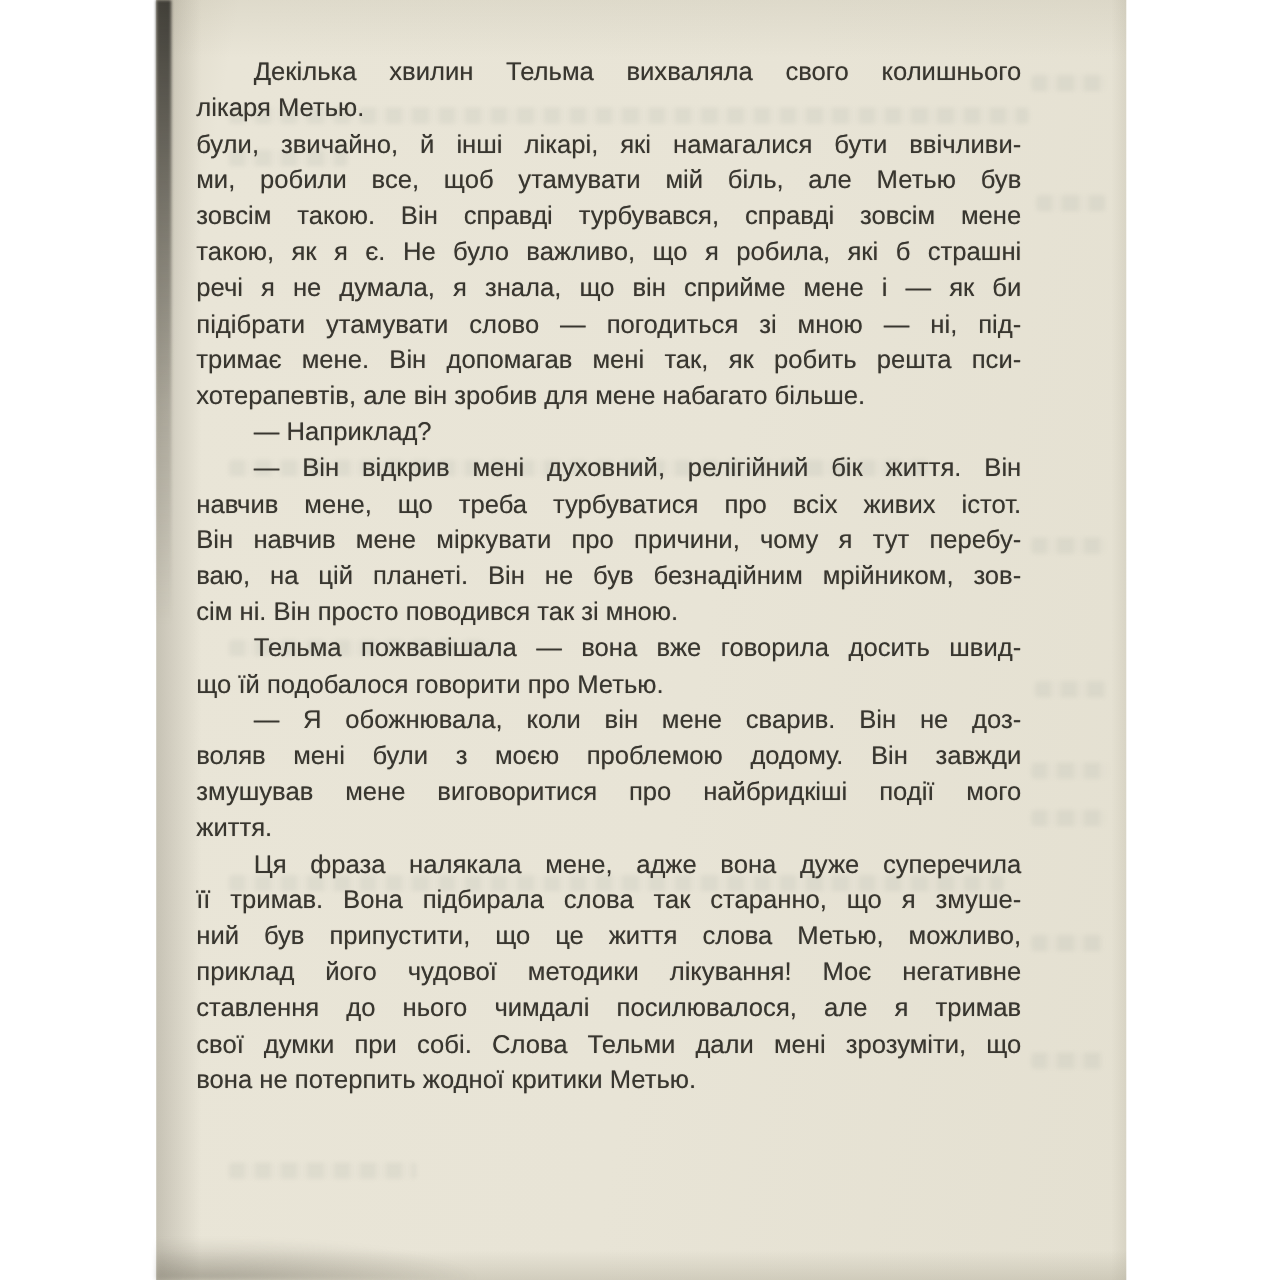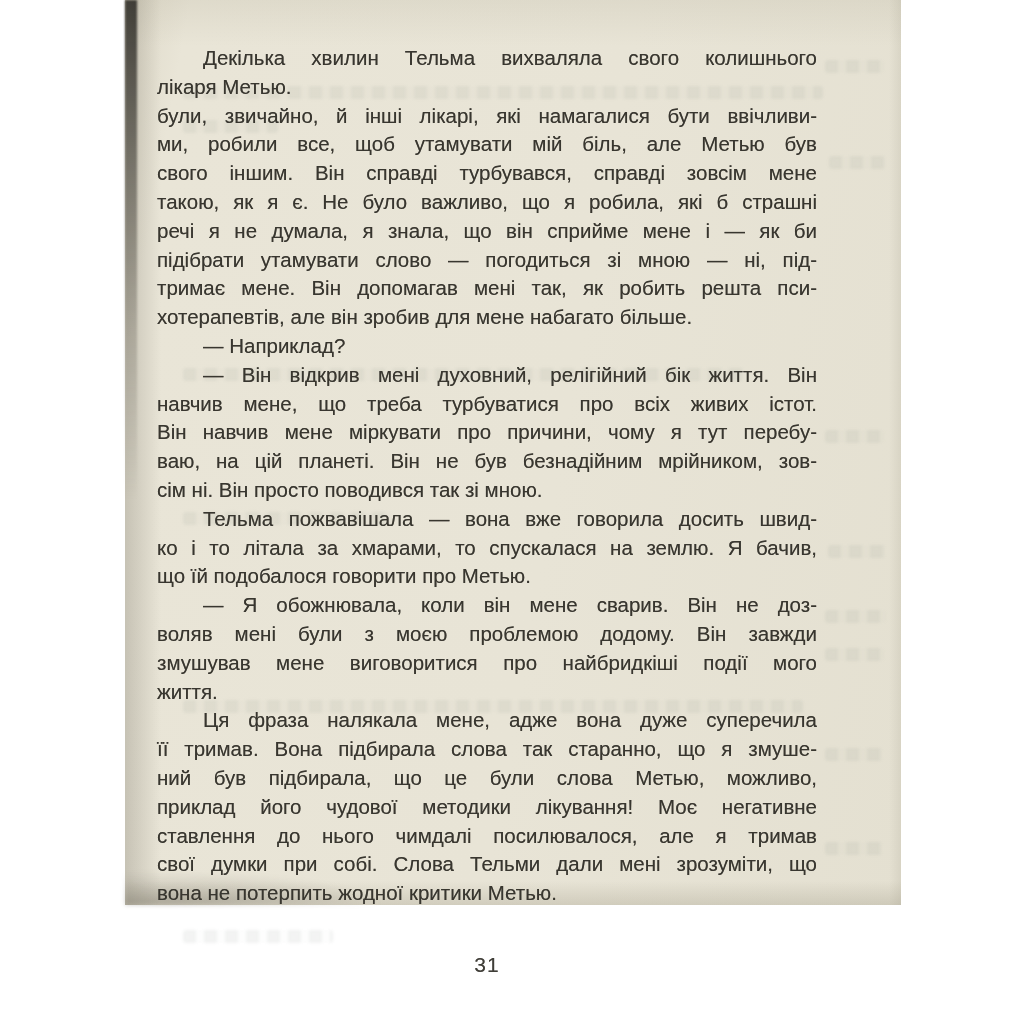--- a/index.html
+++ b/index.html
@@ -17,21 +17,21 @@
     width: 1024px;
     height: 1024px;
     background: #ffffff;
   }
   
   .scan-page {
     position: absolute;
     left: 125px;
     top: 0;
     width: 776px;
-    height: 905px;
+    height: 1024px;
     background-image:
       linear-gradient(to bottom, rgba(185,180,160,0.22), rgba(0,0,0,0) 46px),
       linear-gradient(to top, rgba(150,145,125,0.28), rgba(0,0,0,0) 24px),
       linear-gradient(100deg, #ddd8c8 0%, #e9e5d7 7%, #e8e4d6 55%, #e4e0d1 100%);
   }
   
   .gutter-dark {
     position: absolute;
     left: 0;
     top: 0;
@@ -139,43 +139,41 @@
     <div class="ghost" style="left:58px;  top:700px; width:620px;"></div>
     <div class="ghost" style="left:700px; top:748px; width:58px;"></div>
     <div class="ghost" style="left:700px; top:842px; width:58px;"></div>
     <div class="ghost" style="left:58px;  top:930px; width:150px;"></div>
 
     <div class="text-block">
         <div class="line indent"><span>Декілька хвилин Тельма вихваляла свого колишнього</span></div>
         <div class="line last"><span>лікаря Метью.</span></div>
         <div class="line"><span>були, звичайно, й інші лікарі, які намагалися бути ввічливи-</span></div>
         <div class="line"><span>ми, робили все, щоб утамувати мій біль, але Метью був</span></div>
-        <div class="line"><span>свого іншим. Він </span><span class="it">справді</span><span> турбувався, </span><span class="it">справді</span><span> зовсім мене</span></div>
+        <div class="line"><span>зовсім такою. Він </span><span class="it">справді</span><span> турбувався, </span><span class="it">справді</span><span> зовсім мене</span></div>
         <div class="line"><span>такою, як я є. Не було важливо, що я робила, які б страшні</span></div>
         <div class="line"><span>речі я не думала, я знала, що він сприйме мене і — як би</span></div>
         <div class="line"><span>підібрати утамувати слово — погодиться зі мною — ні, </span><span class="it">під-</span></div>
         <div class="line"><span class="it">тримає</span><span> мене. Він допомагав мені так, як робить решта пси-</span></div>
         <div class="line last"><span>хотерапевтів, але він зробив для мене набагато більше.</span></div>
         <div class="line indent last"><span>— Наприклад?</span></div>
         <div class="line indent"><span>— Він відкрив мені духовний, релігійний бік життя. Він</span></div>
         <div class="line"><span>навчив мене, що треба турбуватися про всіх живих істот.</span></div>
         <div class="line"><span>Він навчив мене міркувати про причини, чому я тут перебу-</span></div>
         <div class="line"><span>ваю, на цій планеті. Він не був безнадійним мрійником, зов-</span></div>
         <div class="line last"><span>сім ні. Він просто поводився так зі мною.</span></div>
         <div class="line indent"><span>Тельма пожвавішала — вона вже говорила досить швид-</span></div>
-        <div class="line"><span>ко і то літала за хмарами, то спускалася на землю. Я бачив,</span></div>
         <div class="line last"><span>що їй подобалося говорити про Метью.</span></div>
         <div class="line indent"><span>— Я обожнювала, коли він мене сварив. Він не доз-</span></div>
         <div class="line"><span>воляв мені були з моєю проблемою додому. Він завжди</span></div>
         <div class="line"><span>змушував мене виговоритися про найбридкіші події мого</span></div>
         <div class="line last"><span>життя.</span></div>
         <div class="line indent"><span>Ця фраза налякала мене, адже вона дуже суперечила</span></div>
         <div class="line"><span>її тримав. Вона підбирала слова так старанно, що я змуше-</span></div>
-        <div class="line"><span>ний був підбирала, що це були слова Метью, можливо,</span></div>
+        <div class="line"><span>ний був припустити, що це життя слова Метью, можливо,</span></div>
         <div class="line"><span>приклад його чудової методики лікування! Моє негативне</span></div>
         <div class="line"><span>ставлення до нього чимдалі посилювалося, але я тримав</span></div>
         <div class="line"><span>свої думки при собі. Слова Тельми дали мені зрозуміти, що</span></div>
         <div class="line last"><span>вона не потерпить жодної критики Метью.</span></div>
       </div>
 
-    <div class="page-number">31</div>
   </div>
 </div>
 
 </body></html>

